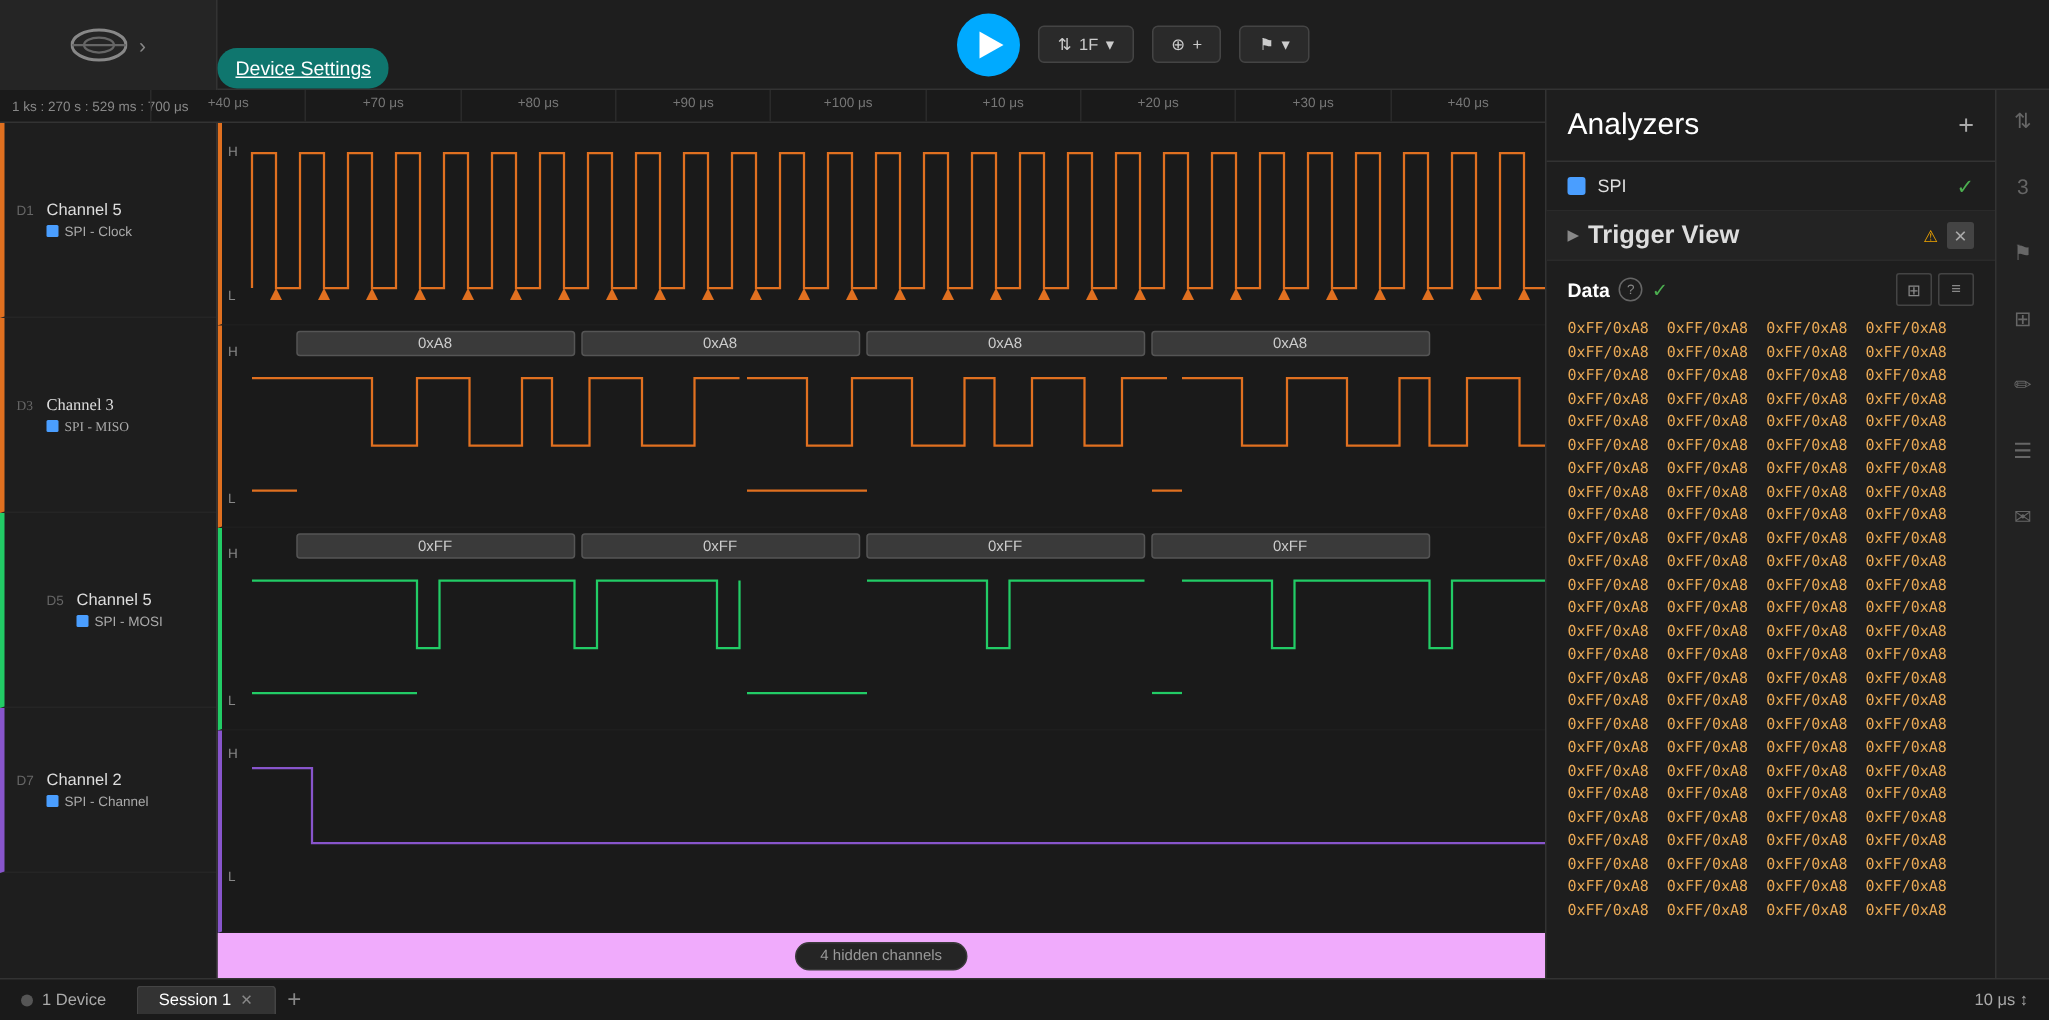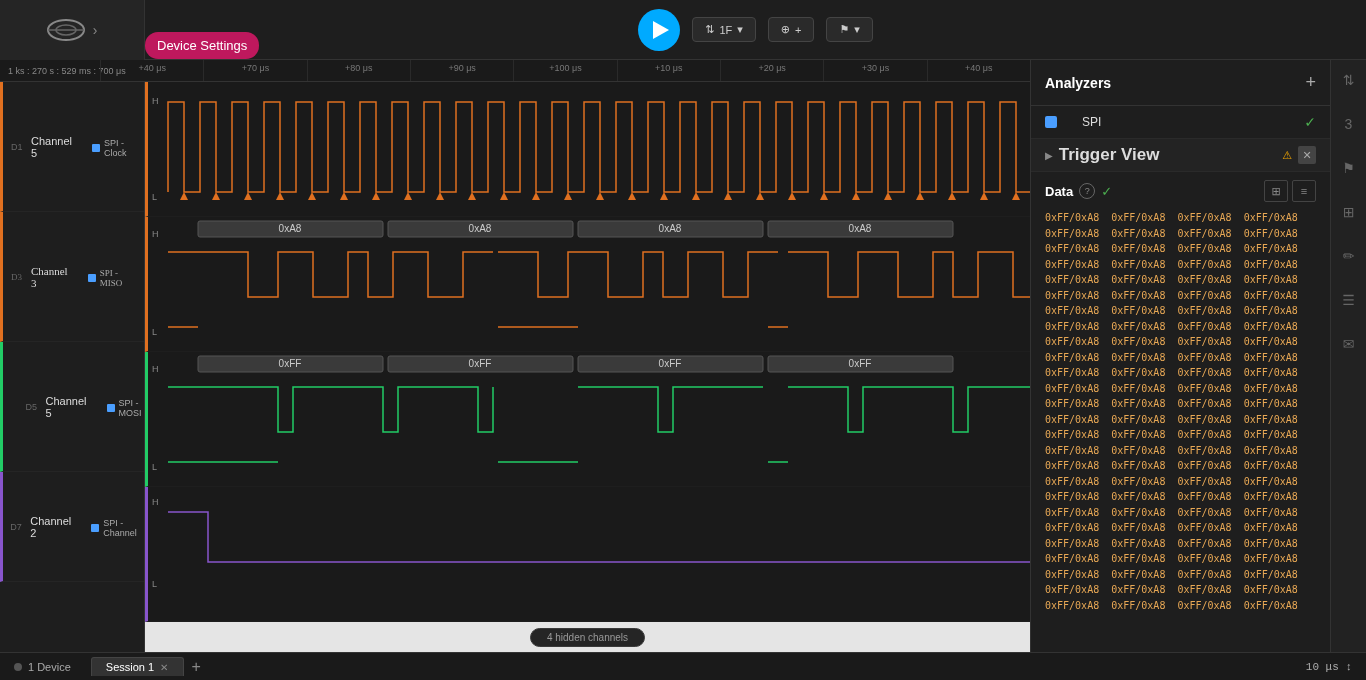--- a/index.html
+++ b/index.html
@@ -35,28 +35,29 @@
       justify-content: center;
       gap: 8px;
       cursor: pointer;
       flex-shrink: 0;
     }
 
     .device-settings-tooltip {
       position: absolute;
       top: 32px;
       left: 145px;
-      background: #be185d;
+      background: #0f766e;
       color: #fff;
       padding: 6px 12px;
       font-size: 13px;
       font-weight: 500;
       border-radius: 13px;
       white-space: nowrap;
       z-index: 100;
+      text-decoration: underline;
     }
 
     .toolbar-center {
       flex: 1;
       display: flex;
       align-items: center;
       justify-content: center;
       gap: 12px;
     }
 
@@ -125,37 +126,37 @@
 
     .right-panel-header {
       display: flex;
       align-items: center;
       justify-content: space-between;
       padding: 12px 14px;
       border-bottom: 1px solid #333;
     }
 
     .right-panel-title {
-      font-size: 14px;
-      font-weight: 700;
+      font-size: 20px;
+      font-weight: 400;
       color: #fff;
     }
 
     .add-btn {
       background: none;
       border: none;
       color: #aaa;
       font-size: 18px;
       cursor: pointer;
     }
 
     .spi-row {
       display: flex;
       align-items: center;
-      gap: 25px;
+      gap: 8px;
       padding: 8px 14px;
       border-bottom: 1px solid #2a2a2a;
     }
 
     .spi-indicator {
       width: 12px;
       height: 12px;
       background: #4a9eff;
       border-radius: 2px;
     }
@@ -356,42 +357,41 @@
       color: #888;
       font-size: 16px;
       cursor: pointer;
       padding: 0 6px;
     }
 
     .status-right {
       margin-left: auto;
       color: #aaa;
       font-size: 11px;
-      font-family: Liberation Mono, monospace;
     }
 
     
     .channels-wrapper {
       display: flex;
       flex: 1;
       overflow: hidden;
     }
 
     .ch-sidebar {
       width: 145px;
       flex-shrink: 0;
       background: #1e1e1e;
       border-right: 1px solid #333;
     }
 
     .ch-sidebar-item {
       border-bottom: 1px solid #252525;
       padding: 6px 8px;
       display: flex;
-      flex-direction: row;
+      flex-direction: column;
       justify-content: center;
     }
 
     .ch-id-row {
       display: flex;
       align-items: center;
       gap: 4px;
     }
 
     .ch-id {
@@ -482,21 +482,21 @@
     .waveform-svg-container {
       position: absolute;
       top: 0; left: 0; right: 0; bottom: 0;
     }
 
     .hidden-ch-bar {
       height: 30px;
       display: flex;
       align-items: center;
       justify-content: center;
-      background: #e5e5e5;
+      background: #f0abfc;
       flex-shrink: 0;
     }
 
     .hidden-ch-pill {
       background: #252525;
       border: 1px solid #3a3a3a;
       border-radius: 12px;
       padding: 3px 16px;
       font-size: 10px;
       color: #999;

